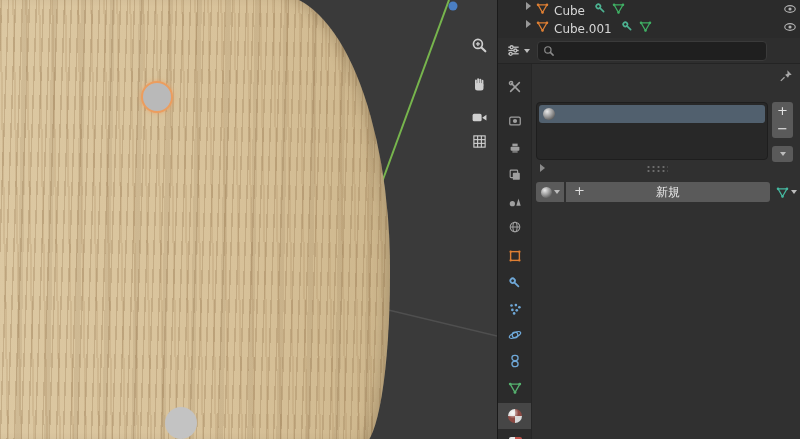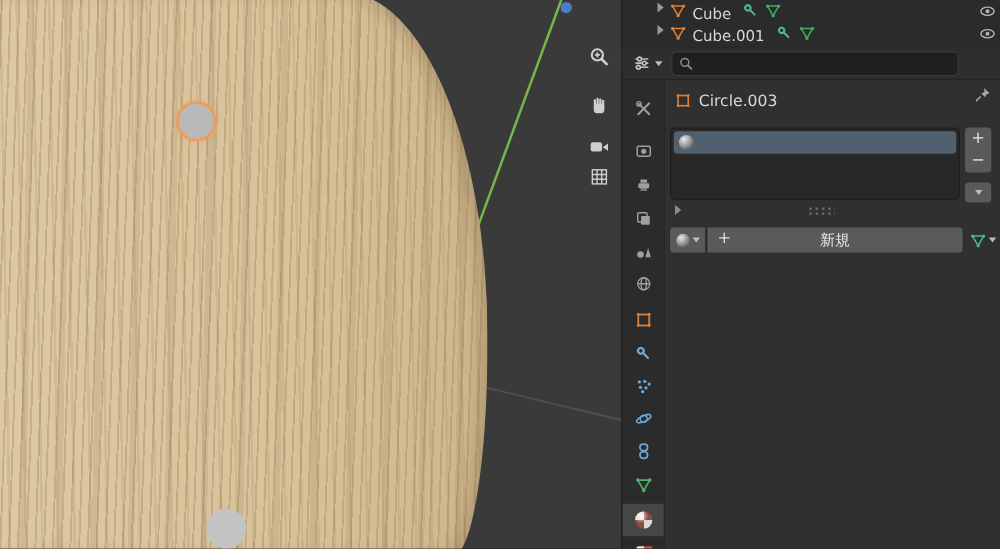--- a/index.html
+++ b/index.html
@@ -288,30 +288,20 @@
       </div>
       <div class="tab active" style="top:339px">
         <span class="mat-sphere"></span>
       </div>
       <div class="tab" style="top:366px">
         <span class="checker"></span>
       </div>
     </div>
 
     <div class="content">
-      <div class="breadcrumb">
-        <svg viewBox="0 0 16 16" width="13" height="13" style="color:#de7f33">
-          <rect x="3" y="3" width="10" height="10" fill="none" stroke="currentColor" stroke-width="1.6"></rect>
-          <circle cx="3" cy="3" r="1.3" fill="currentColor"></circle>
-            <circle cx="13" cy="3" r="1.3" fill="currentColor"></circle>
-          <circle cx="3" cy="13" r="1.3" fill="currentColor"></circle>
-            <circle cx="13" cy="13" r="1.3" fill="currentColor"></circle>
-        </svg>
-        <span class="bc-label">Circle.003</span>
-      </div>
       <svg class="pin" viewBox="0 0 16 16" width="14" height="14" fill="currentColor">
         <path d="M9.5 1.5l5 5-2.8.7-1.4 2.8L7 6.7l2.8-1.4z"></path>
         <rect x="1.2" y="10.8" width="6" height="1.4" transform="rotate(-45 4.2 11.5)"></rect>
       </svg>
 
       <div class="slots-box">
         <div class="slot-row">
           <span class="sphere"></span>
         </div>
       </div>

